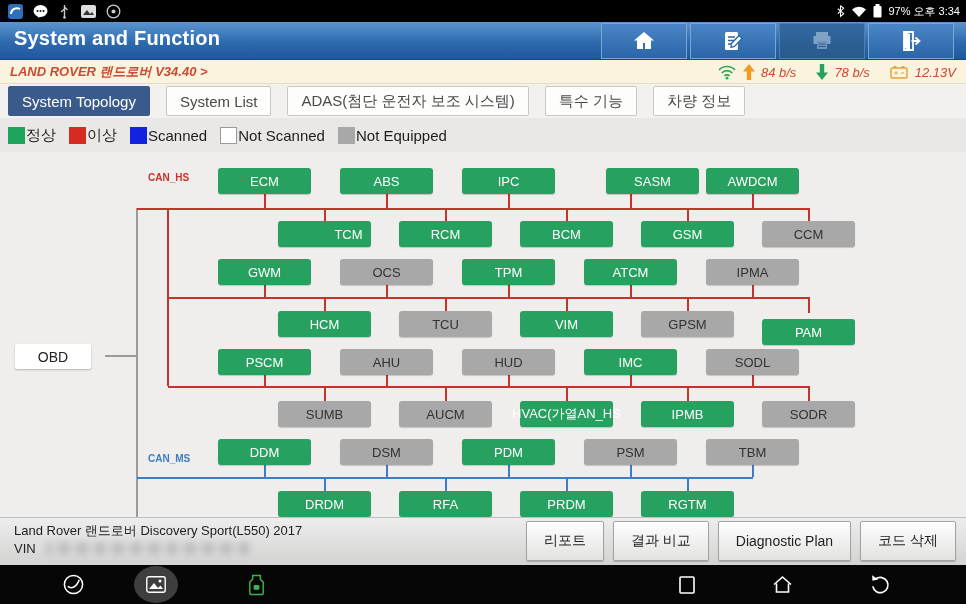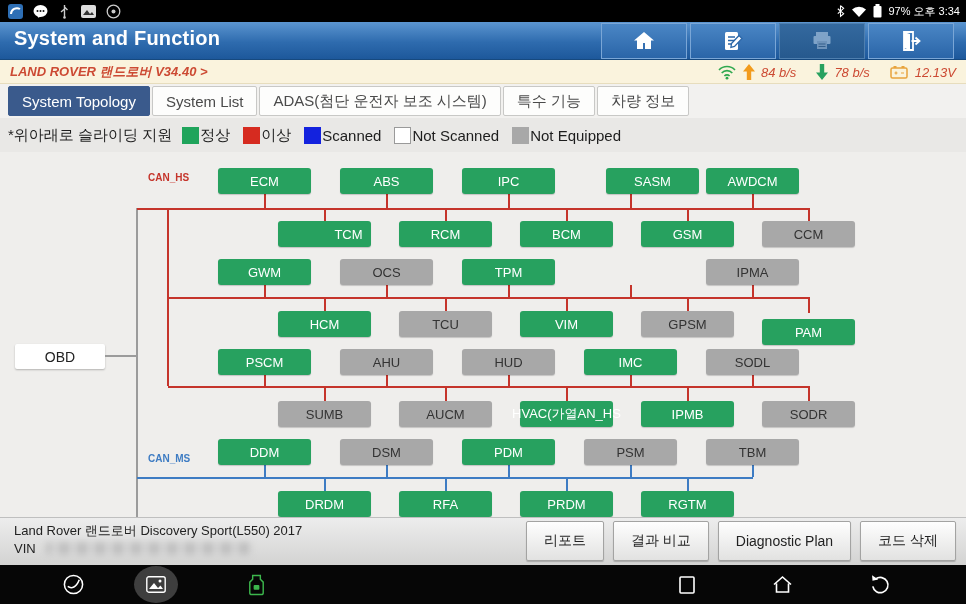--- a/index.html
+++ b/index.html
@@ -22,41 +22,41 @@
   .hdr-btn.disabled{background:linear-gradient(#34699F,#26598E);border-color:#4F7FAF;}
 
   
   .vehicle-bar{position:absolute;top:60px;left:0;width:966px;height:24px;background:#FAF3DD;border-bottom:1px solid #E7DDBD;}
   .breadcrumb{position:absolute;left:10px;top:3px;font-size:13px;font-weight:bold;font-style:italic;color:#CC4A33;}
   .vb-right{position:absolute;right:10px;top:0;height:24px;display:flex;align-items:center;gap:6px;text-align:right;}
   .vb-stat{font-size:13px;font-style:italic;color:#CC4A33;margin-right:14px;white-space:nowrap;}
   .vb-stat:last-child{margin-right:0;}
 
   
-  .tab-bar{position:absolute;top:84px;left:0;width:966px;height:34px;background:#F2F1EF;display:flex;align-items:center;gap:2px;padding-left:8px;}
+  .tab-bar{position:absolute;top:84px;left:0;width:966px;height:34px;background:#F2F1EF;display:flex;align-items:center;gap:16px;padding-left:8px;}
   .tab{height:30px;display:flex;align-items:center;padding:0 13px;font-size:15px;color:#4a4a4a;
     background:#FDFDFC;border:1px solid #C8C8C6;border-radius:2px;white-space:nowrap;cursor:pointer;}
   .tab.active{background:#3A5A8C;border-color:#3A5A8C;color:#fff;}
 
   
   .legend-bar{position:absolute;top:118px;left:0;width:966px;height:34px;background:#E9E8E6;display:flex;align-items:center;padding-left:8px;}
   .legend-note{font-size:15px;color:#1d1d1d;margin-right:10px;white-space:nowrap;}
   .legend-item{display:flex;align-items:center;margin-right:13px;}
   .legend-sw{width:17px;height:17px;display:inline-block;}
   .legend-lbl{font-size:15px;color:#1d1d1d;margin-left:1px;white-space:nowrap;}
 
   
   .topology{position:absolute;top:152px;left:0;width:966px;height:365px;background:#EFEEEC;overflow:hidden;}
   .node{position:absolute;width:93px;height:26px;border-radius:3px;display:flex;align-items:center;justify-content:center;
     font-size:13px;white-space:nowrap;box-shadow:0 1px 1px rgba(0,0,0,.18);cursor:pointer;}
   .node.ok{background:#27A15F;color:#fff;}
   .node.ne{background:#A8A8A8;color:#333;}
   .tline{position:absolute;}
   .bus-label{position:absolute;font-size:10px;font-weight:bold;}
-  .obd-box{position:absolute;left:15px;top:192px;width:90px;height:25px;background:#fff;border-radius:2px;
+  .obd-box{position:absolute;left:15px;top:192px;width:76px;height:25px;background:#fff;border-radius:2px;
     box-shadow:0 1px 2px rgba(0,0,0,.25);display:flex;align-items:center;justify-content:center;font-size:14px;color:#222;}
 
   
   .footer{position:absolute;top:517px;left:0;width:966px;height:48px;background:linear-gradient(#EDEDED,#D3D3D2);border-top:1px solid #BFBFBF;}
   .ft-line1{position:absolute;left:14px;top:4px;font-size:13px;color:#222;}
   .ft-line2{position:absolute;left:14px;top:23px;font-size:13px;color:#222;display:flex;align-items:center;}
   .vin-blur{width:205px;height:13px;margin-left:10px;background:repeating-linear-gradient(90deg,#b9b9b9,#d8d8d8 9px,#b9b9b9 18px);filter:blur(3px);border-radius:2px;}
   .ft-buttons{position:absolute;right:10px;top:3px;display:flex;gap:9px;}
   .ft-btn{height:40px;padding:0 17px;display:flex;align-items:center;justify-content:center;font-size:14px;color:#222;
     background:linear-gradient(#FEFEFE,#E2E2E1);border:1px solid #A3A3A2;border-radius:2px;box-shadow:0 1px 1px rgba(0,0,0,.2);cursor:pointer;white-space:nowrap;}
@@ -172,21 +172,20 @@
 
   <div class="tab-bar">
     <div class="tab active">System Topology</div>
     <div class="tab">System List</div>
     <div class="tab">ADAS(첨단 운전자 보조 시스템)</div>
     <div class="tab">특수 기능</div>
     <div class="tab">차량 정보</div>
   </div>
 
   <div class="legend-bar">
-    <span class="legend-note">*위아래로 슬라이딩 지원</span>
     <span id="legend-items" style="display:flex;align-items:center;">
         <span class="legend-item">
           <span class="legend-sw" style="background: rgb(31, 164, 91); border: none;"></span>
           <span class="legend-lbl">정상</span>
         </span>
         <span class="legend-item">
           <span class="legend-sw" style="background: rgb(214, 43, 32); border: none;"></span>
           <span class="legend-lbl">이상</span>
         </span>
         <span class="legend-item">
@@ -260,20 +259,21 @@
       <div class="node ok" style="left: 584px; top: 16px; margin-left: 22px;">SASM</div>
       <div class="node ok" style="left: 706px; top: 16px;">AWDCM</div>
       <div class="node ok" style="left: 278px; top: 69px; padding-left: 48px;">TCM</div>
       <div class="node ok" style="left: 399px; top: 69px;">RCM</div>
       <div class="node ok" style="left: 520px; top: 69px;">BCM</div>
       <div class="node ok" style="left: 641px; top: 69px;">GSM</div>
       <div class="node ne" style="left: 762px; top: 69px;">CCM</div>
       <div class="node ok" style="left: 218px; top: 107px;">GWM</div>
       <div class="node ne" style="left: 340px; top: 107px;">OCS</div>
       <div class="node ok" style="left: 462px; top: 107px;">TPM</div>
+      <div class="node ok" style="left: 584px; top: 107px;">ATCM</div>
       <div class="node ne" style="left: 706px; top: 107px;">IPMA</div>
       <div class="node ok" style="left: 278px; top: 159px;">HCM</div>
       <div class="node ne" style="left: 399px; top: 159px;">TCU</div>
       <div class="node ok" style="left: 520px; top: 159px;">VIM</div>
       <div class="node ne" style="left: 641px; top: 159px;">GPSM</div>
       <div class="node ok" style="left: 762px; top: 167px;">PAM</div>
       <div class="node ok" style="left: 218px; top: 197px;">PSCM</div>
       <div class="node ne" style="left: 340px; top: 197px;">AHU</div>
       <div class="node ne" style="left: 462px; top: 197px;">HUD</div>
       <div class="node ok" style="left: 584px; top: 197px;">IMC</div>

